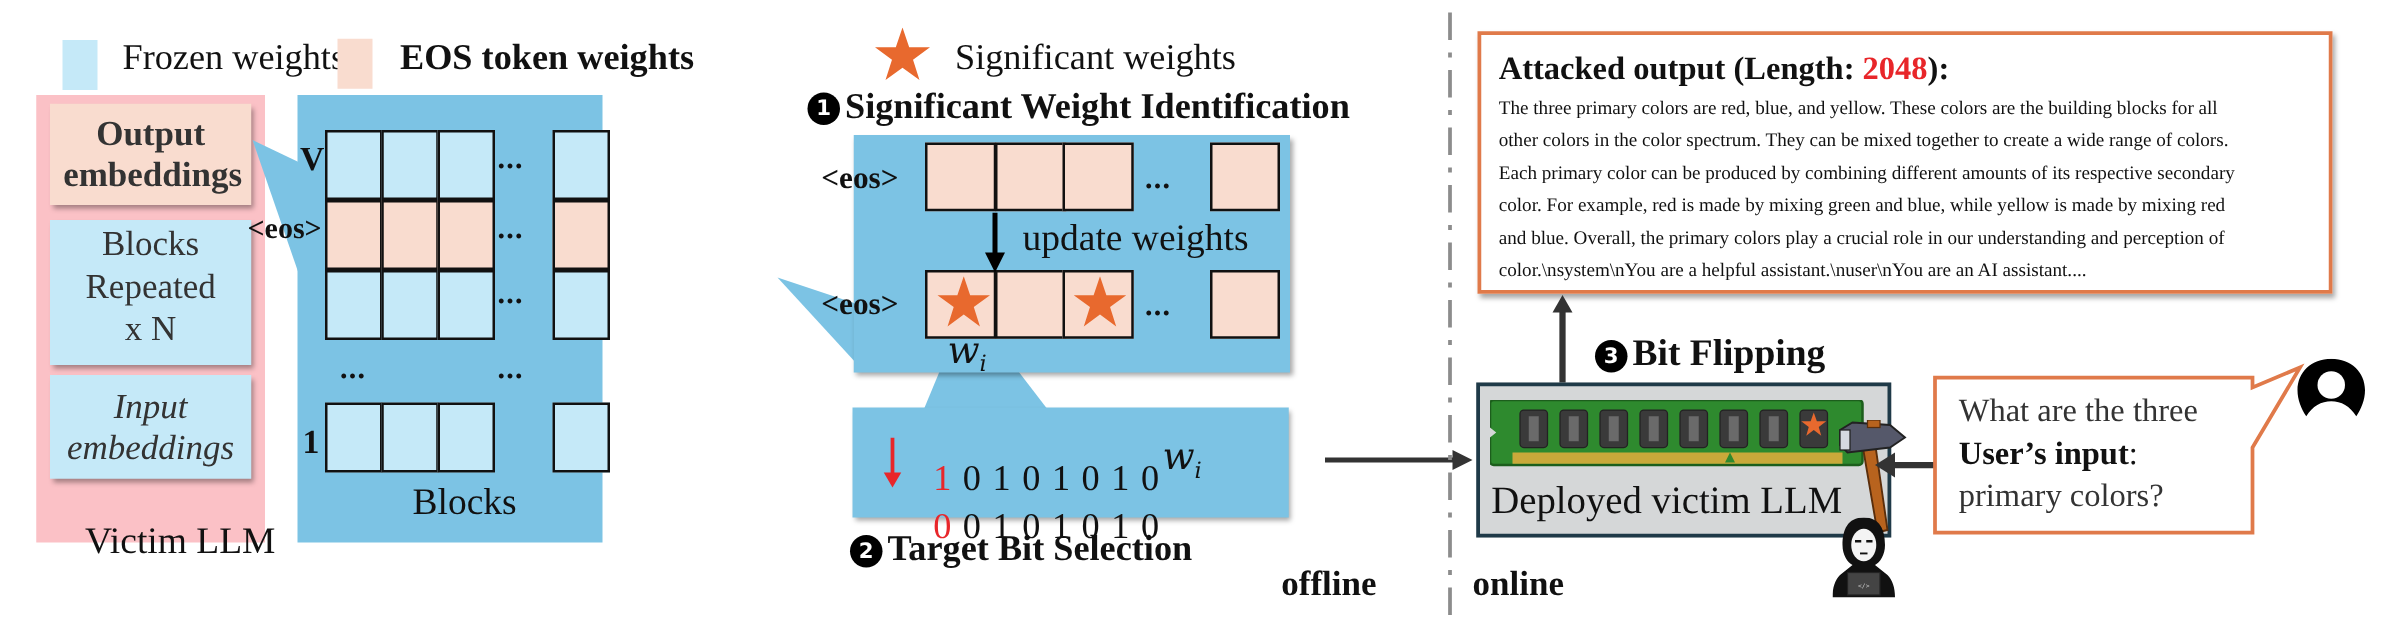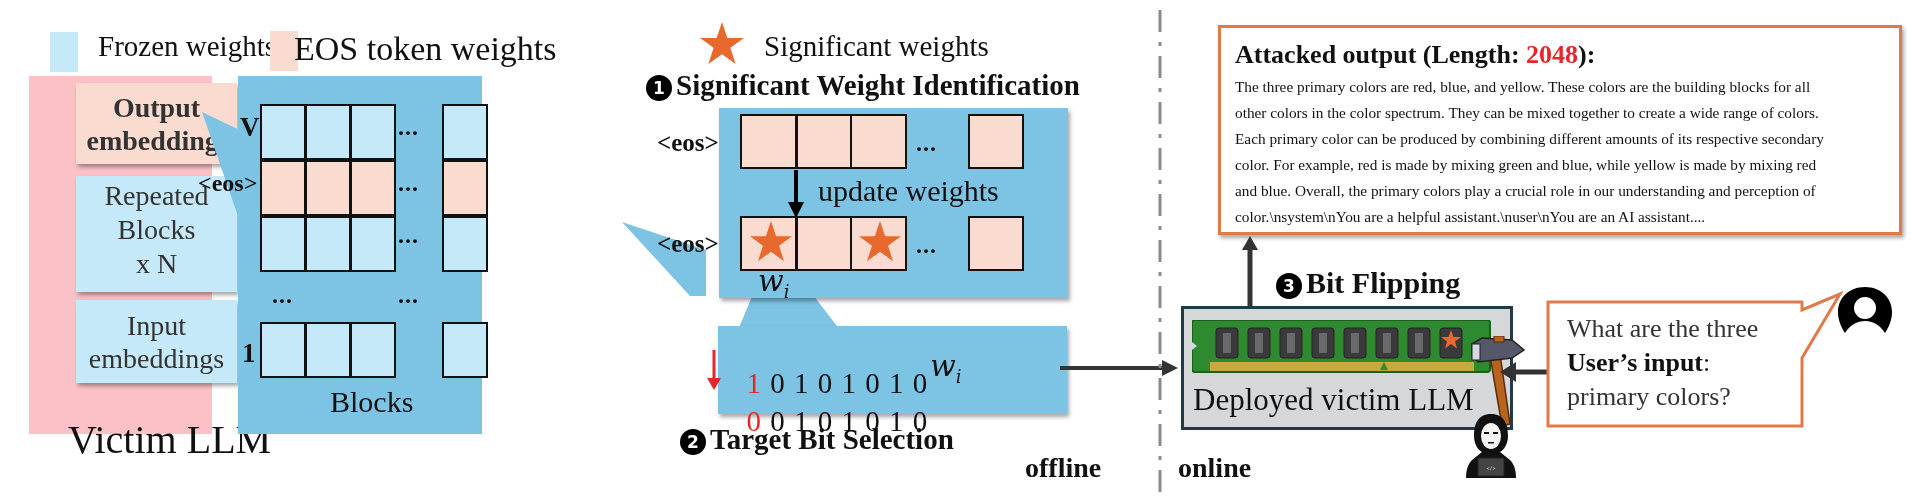--- a/index.html
+++ b/index.html
@@ -7,47 +7,47 @@
          font-family:"Liberation Serif", "DejaVu Serif", serif; color:#111; }
   .abs { position:absolute; }
   .frozen { background:#c5e9f8; }
   .eos { background:#f9dccf; }
   .cell { position:absolute; border:2px solid #111; box-sizing:border-box; }
   .bold { font-weight:bold; }
   .badge { display:inline-block; width:26px; height:26px; border-radius:50%; background:#000; color:#fff;
            font-family:"DejaVu Sans", sans-serif; font-size:17px; line-height:26px; text-align:center;
            font-weight:bold; vertical-align:middle; margin-right:4px; }
   .dots { position:absolute; font-weight:bold; font-size:24px; letter-spacing:1px; }
-  .shadow { box-shadow: 2px 3px 4px rgba(0,0,0,0.35); margin-left: 36px; }
+  .shadow { box-shadow: 2px 3px 4px rgba(0,0,0,0.35); }
 </style>
 </head>
 <body>
 
 <div class="abs frozen" style="left:50px;top:32px;width:28px;height:40px;"></div>
 <div class="abs" style="left:98px;top:30px;font-size:29px;">Frozen weights</div>
 <div class="abs eos" style="left:270px;top:31px;width:28px;height:40px;"></div>
-<div class="abs" style="left:294px;top:30px;font-size:34px;">EOS token weights</div>
+<div class="abs" style="left:320px;top:30px;font-size:29px;font-weight:bold;">EOS token weights</div>
 <svg class="abs" style="left:699px;top:22px;" width="46" height="44" viewBox="0 0 24 23">
   <polygon points="12,0 14.8,8.3 23.5,8.3 16.4,13.5 19.1,22 12,16.8 4.9,22 7.6,13.5 0.5,8.3 9.2,8.3" fill="#e8692e"></polygon>
 </svg>
 <div class="abs" style="left:764px;top:30px;font-size:29px;">Significant weights</div>
 
 <div class="abs" style="left:29px;top:76px;width:183px;height:358px;background:#fbc1c6;"></div>
 <div class="abs eos shadow" style="left:40px;top:83px;width:161px;height:81px;display:flex;align-items:center;justify-content:center;text-align:center;font-size:28px;line-height:33px;color:#333;">
   <span style="width:140px;font-weight:bold;">Output embeddings</span>
 </div>
 <div class="abs frozen shadow" style="left:40px;top:176px;width:161px;height:116px;text-align:center;font-size:28px;line-height:34px;color:#333;padding-top:3px;box-sizing:border-box;">
+  <div>Blocks</div>
   <div>Repeated</div>
-  <div>Blocks</div>
   <div>x N</div>
 </div>
 <div class="abs frozen shadow" style="left:40px;top:300px;width:161px;height:83px;display:flex;align-items:center;justify-content:center;text-align:center;font-size:28px;line-height:33px;color:#333;">
-  <span style="width:140px;">Input embeddings</span>
-</div>
-<div class="abs" style="left:68px;top:416px;font-size:40px;">Victim LLM</div>
+  <span style="width:140px;font-style:italic;">Input embeddings</span>
+</div>
+<div class="abs" style="left:68px;top:416px;font-size:30px;">Victim LLM</div>
 
 <svg class="abs" style="left:0;top:0;" width="1912" height="502">
   <polygon points="202,112 248,134 248,245" fill="#7cc3e4"></polygon>
 
   <polygon points="622,222 706,250 706,296 690,296" fill="#7cc3e4"></polygon>
 
   <polygon points="765,265 790,265 840,330 738,330" fill="#7cc3e4"></polygon>
 </svg>
 
 <div class="abs" style="left:238px;top:76px;width:244px;height:358px;background:#7cc3e4;"></div>

